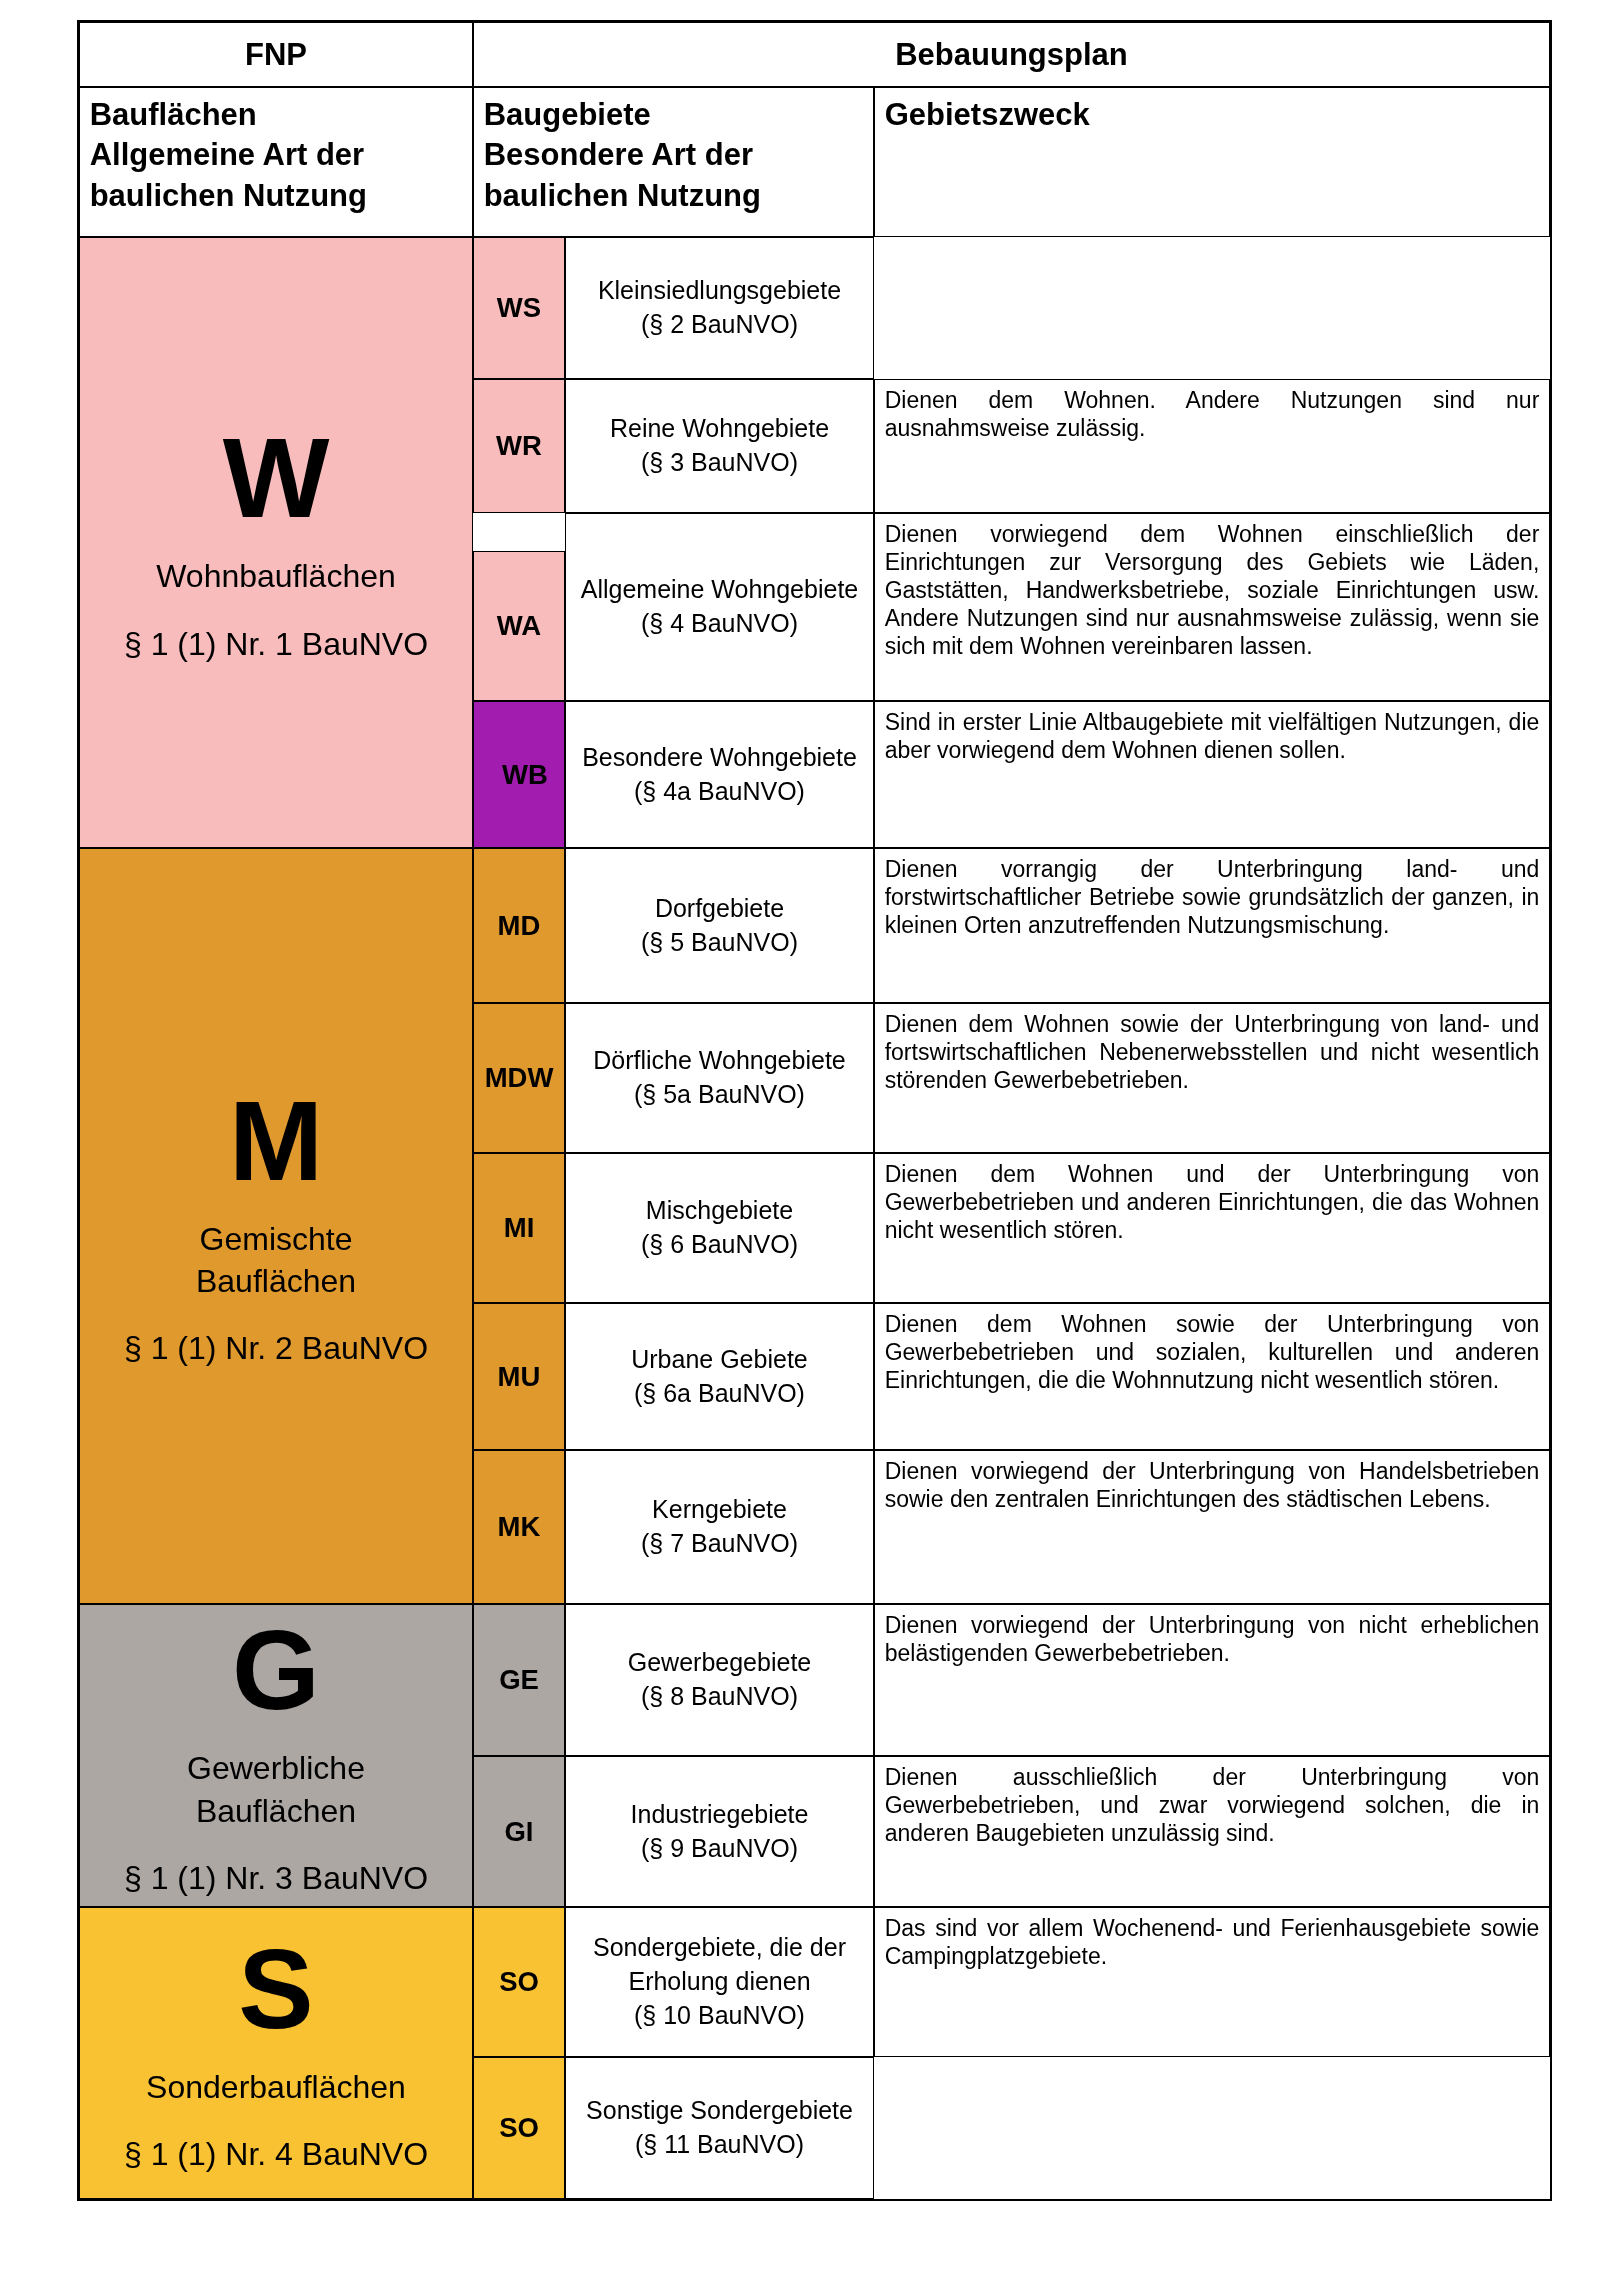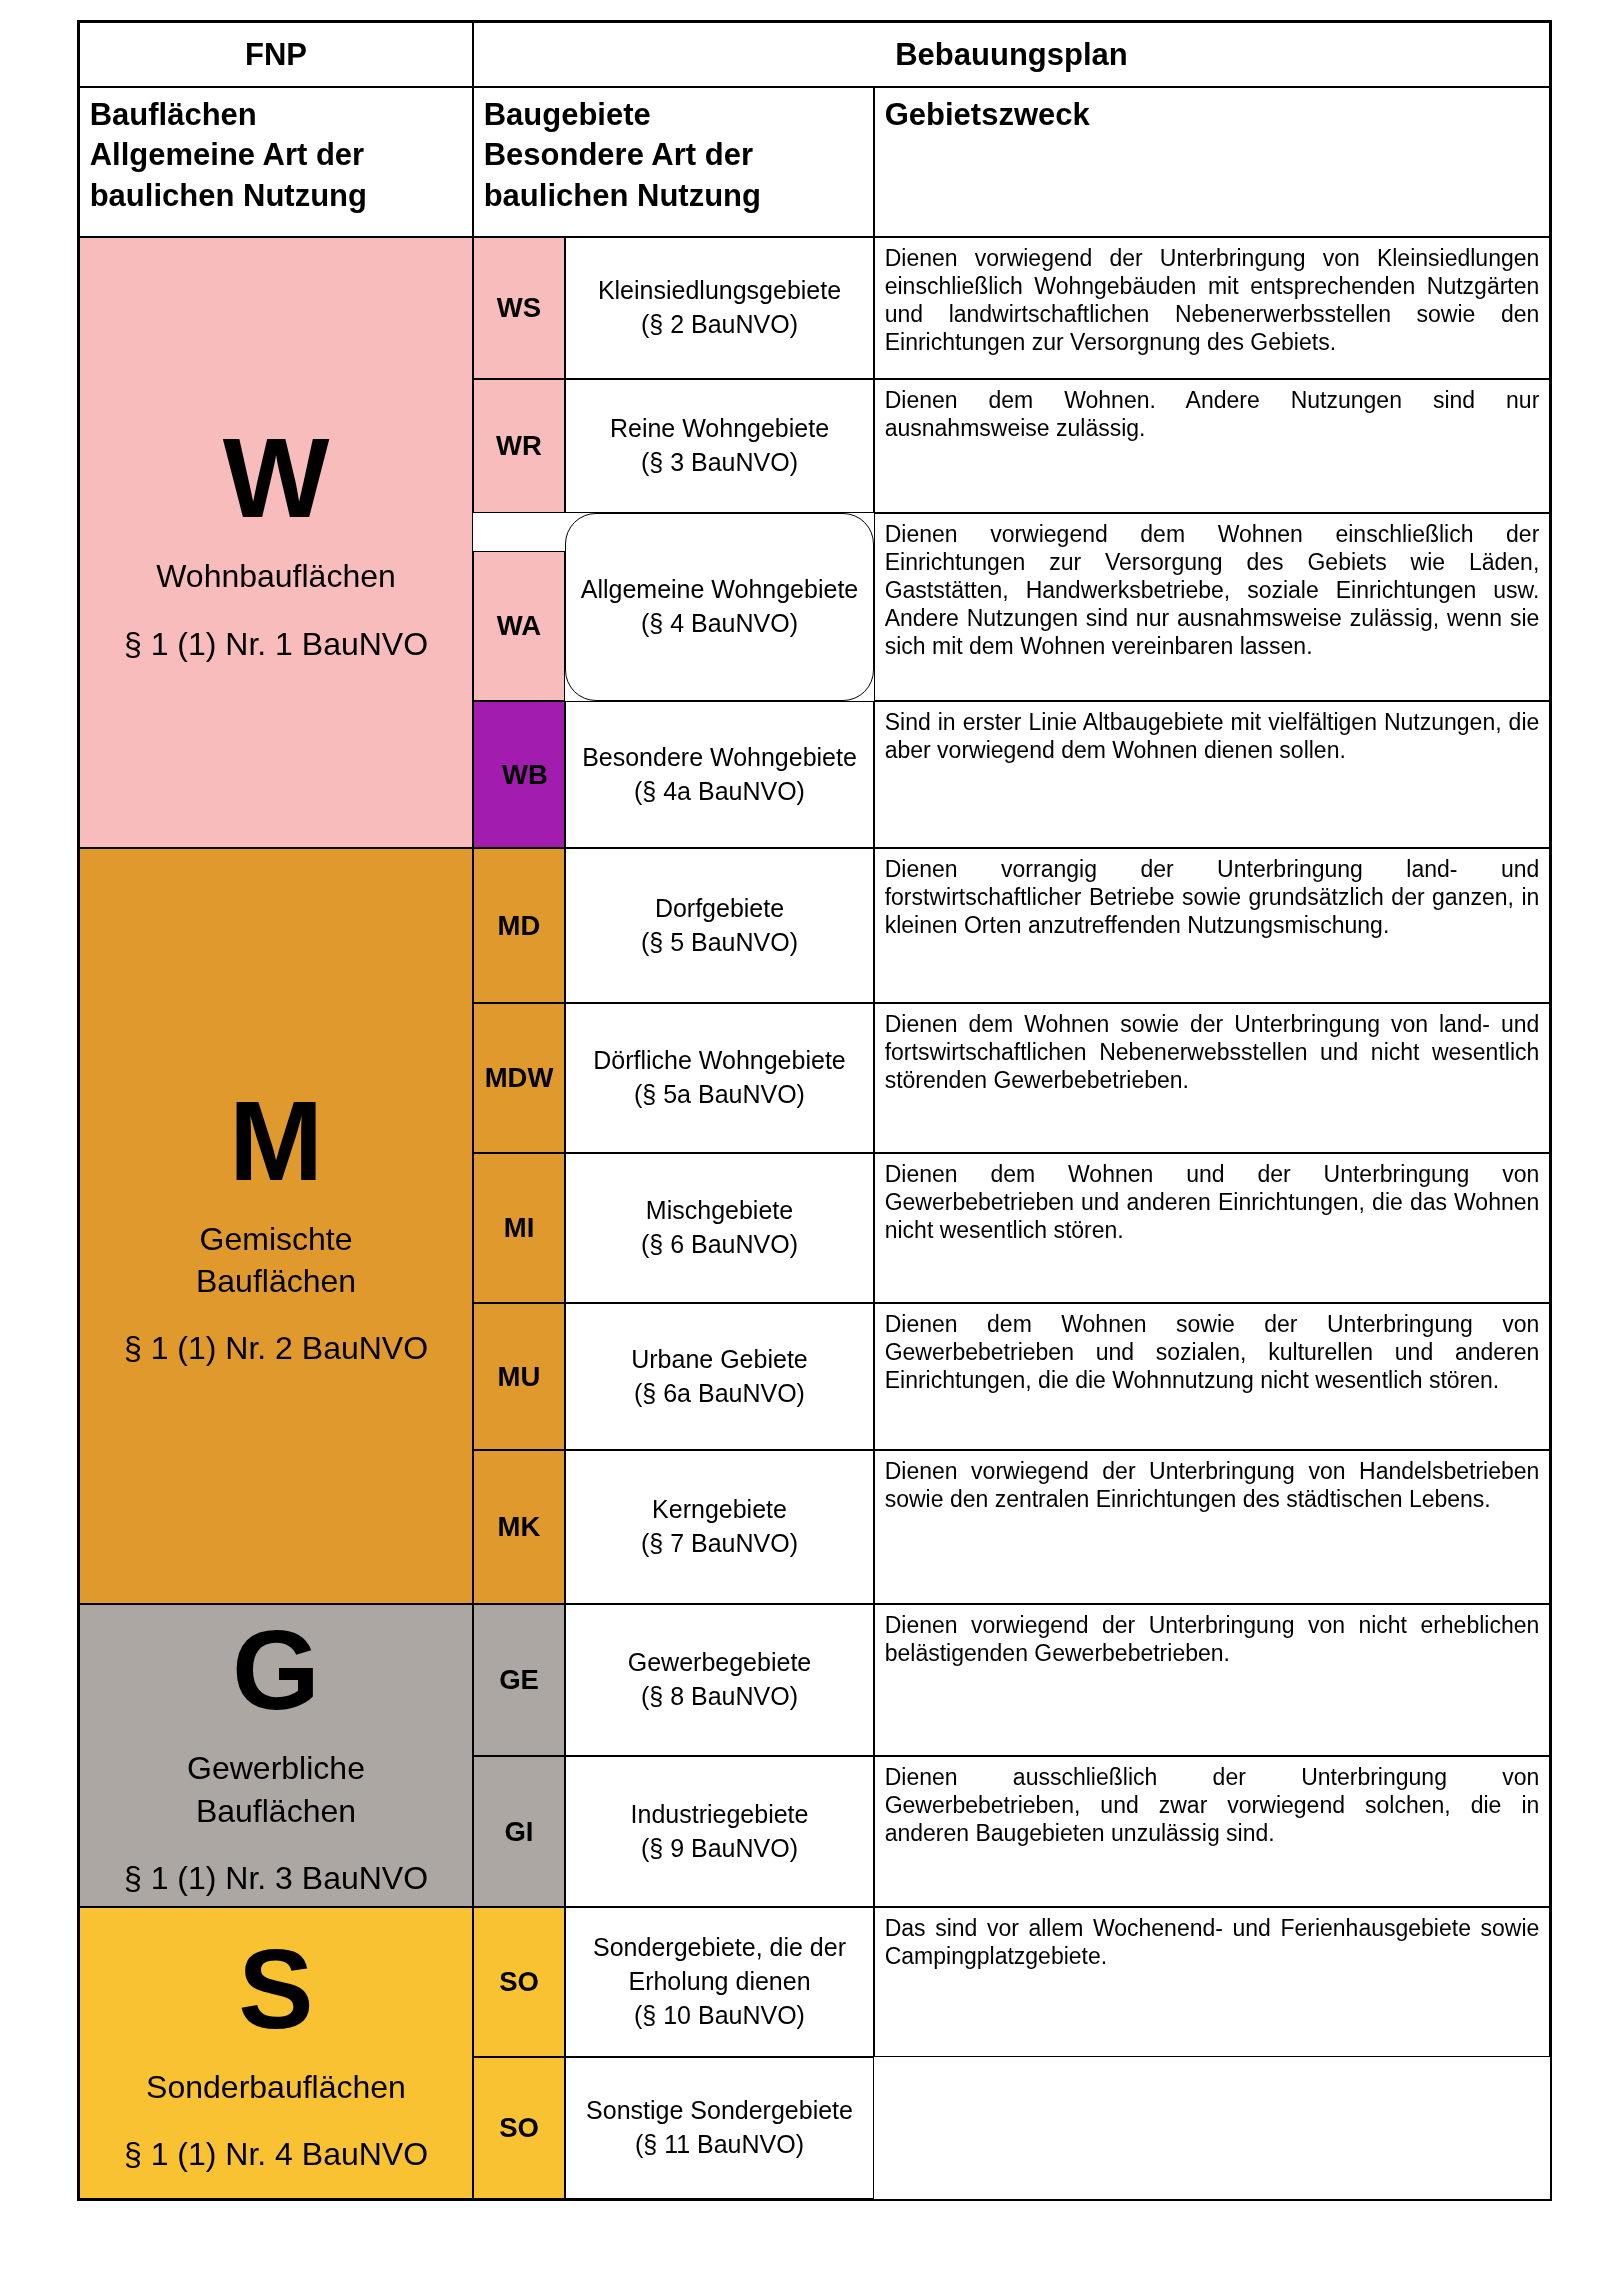--- a/index.html
+++ b/index.html
@@ -108,26 +108,25 @@
 Besondere Art der
 baulichen Nutzung</div>
   <div class="cell hdr-left" style="grid-column:4;grid-row:2">Gebietszweck</div>
 <div class="cell section-cell" style="grid-area: 3 / 1 / span 4; background-color: rgb(249, 188, 188);">
       <div class="sec-letter">W</div>
       <div class="sec-name">Wohnbauflächen</div>
       <div class="sec-law">§ 1 (1) Nr. 1 BauNVO</div>
     </div>
     <div class="cell abbr-cell" style="grid-area: 3 / 2; background-color: rgb(249, 188, 188);">WS</div>
     <div class="cell district-cell" style="grid-area: 3 / 3;"><div class="district-title">Kleinsiedlungsgebiete</div><div class="district-law">(§ 2 BauNVO)</div></div>
-    <div class="cell purpose-cell" style="grid-area: 3 / 4;">Dienen vorwiegend der Unterbringung von Kleinsiedlungen einschließlich Wohngebäuden mit entsprechenden Nutzgärten und landwirtschaftlichen Nebenerwerbsstellen sowie den Einrichtungen zur Versorgnung des Gebiets.</div>
     <div class="cell abbr-cell" style="grid-area: 4 / 2; background-color: rgb(249, 188, 188);">WR</div>
     <div class="cell district-cell" style="grid-area: 4 / 3;"><div class="district-title">Reine Wohngebiete</div><div class="district-law">(§ 3 BauNVO)</div></div>
     <div class="cell purpose-cell" style="grid-area: 4 / 4;">Dienen dem Wohnen. Andere Nutzungen sind nur ausnahmsweise zulässig.</div>
     <div class="cell abbr-cell" style="grid-area: 5 / 2; background-color: rgb(249, 188, 188); margin-top: 38px;">WA</div>
-    <div class="cell district-cell" style="grid-area: 5 / 3; border-radius: 31px;"><div class="district-title">Allgemeine Wohngebiete</div><div class="district-law">(§ 4 BauNVO)</div></div>
+    <div class="cell district-cell" style="grid-area: 5 / 3;"><div class="district-title">Allgemeine Wohngebiete</div><div class="district-law">(§ 4 BauNVO)</div></div>
     <div class="cell purpose-cell" style="grid-area: 5 / 4;">Dienen vorwiegend dem Wohnen einschließlich der Einrichtungen zur Versorgung des Gebiets wie Läden, Gaststätten, Handwerksbetriebe, soziale Einrichtungen usw. Andere Nutzungen sind nur ausnahmsweise zulässig, wenn sie sich mit dem Wohnen vereinbaren lassen.</div>
     <div class="cell abbr-cell" style="grid-area: 6 / 2; background-color: #a21caf; padding-left: 12px;">WB</div>
     <div class="cell district-cell" style="grid-area: 6 / 3;"><div class="district-title">Besondere Wohngebiete</div><div class="district-law">(§ 4a BauNVO)</div></div>
     <div class="cell purpose-cell" style="grid-area: 6 / 4;">Sind in erster Linie Altbaugebiete mit vielfältigen Nutzungen, die aber vorwiegend dem Wohnen dienen sollen.</div>
     <div class="cell section-cell" style="grid-area: 7 / 1 / span 5; background-color: rgb(224, 153, 45);">
       <div class="sec-letter">M</div>
       <div class="sec-name">Gemischte
 Bauflächen</div>
       <div class="sec-law">§ 1 (1) Nr. 2 BauNVO</div>
     </div>

